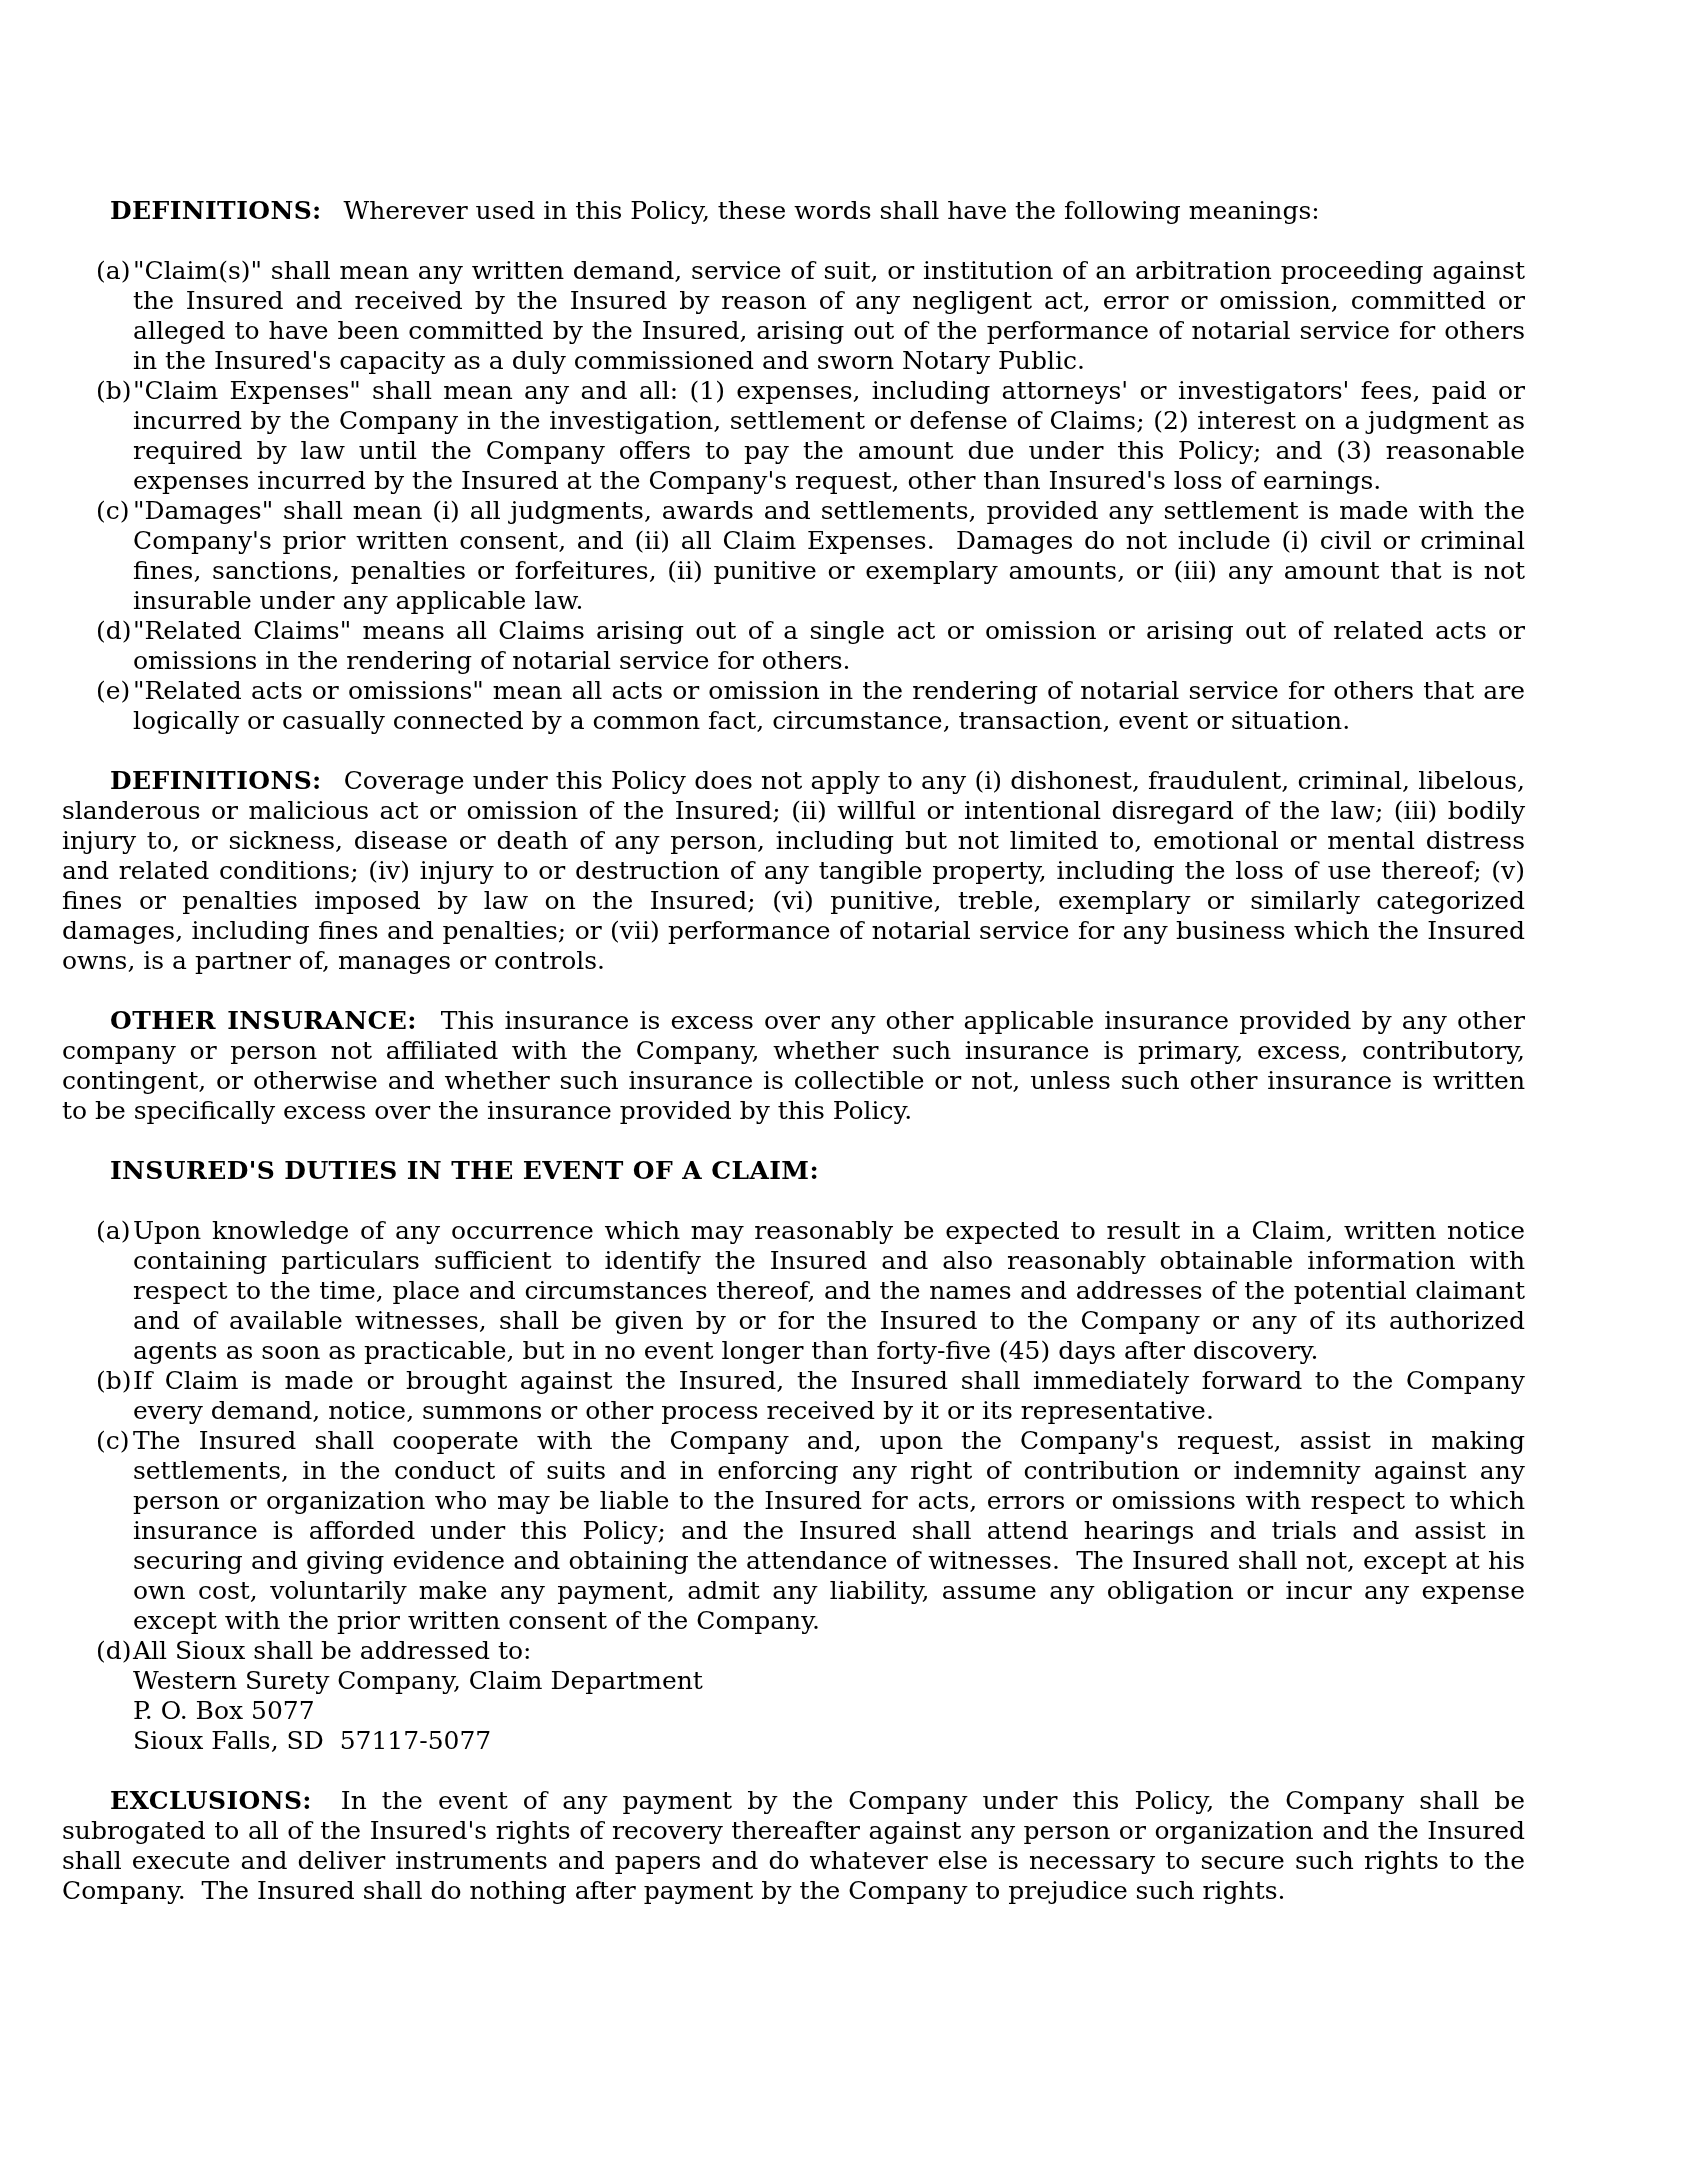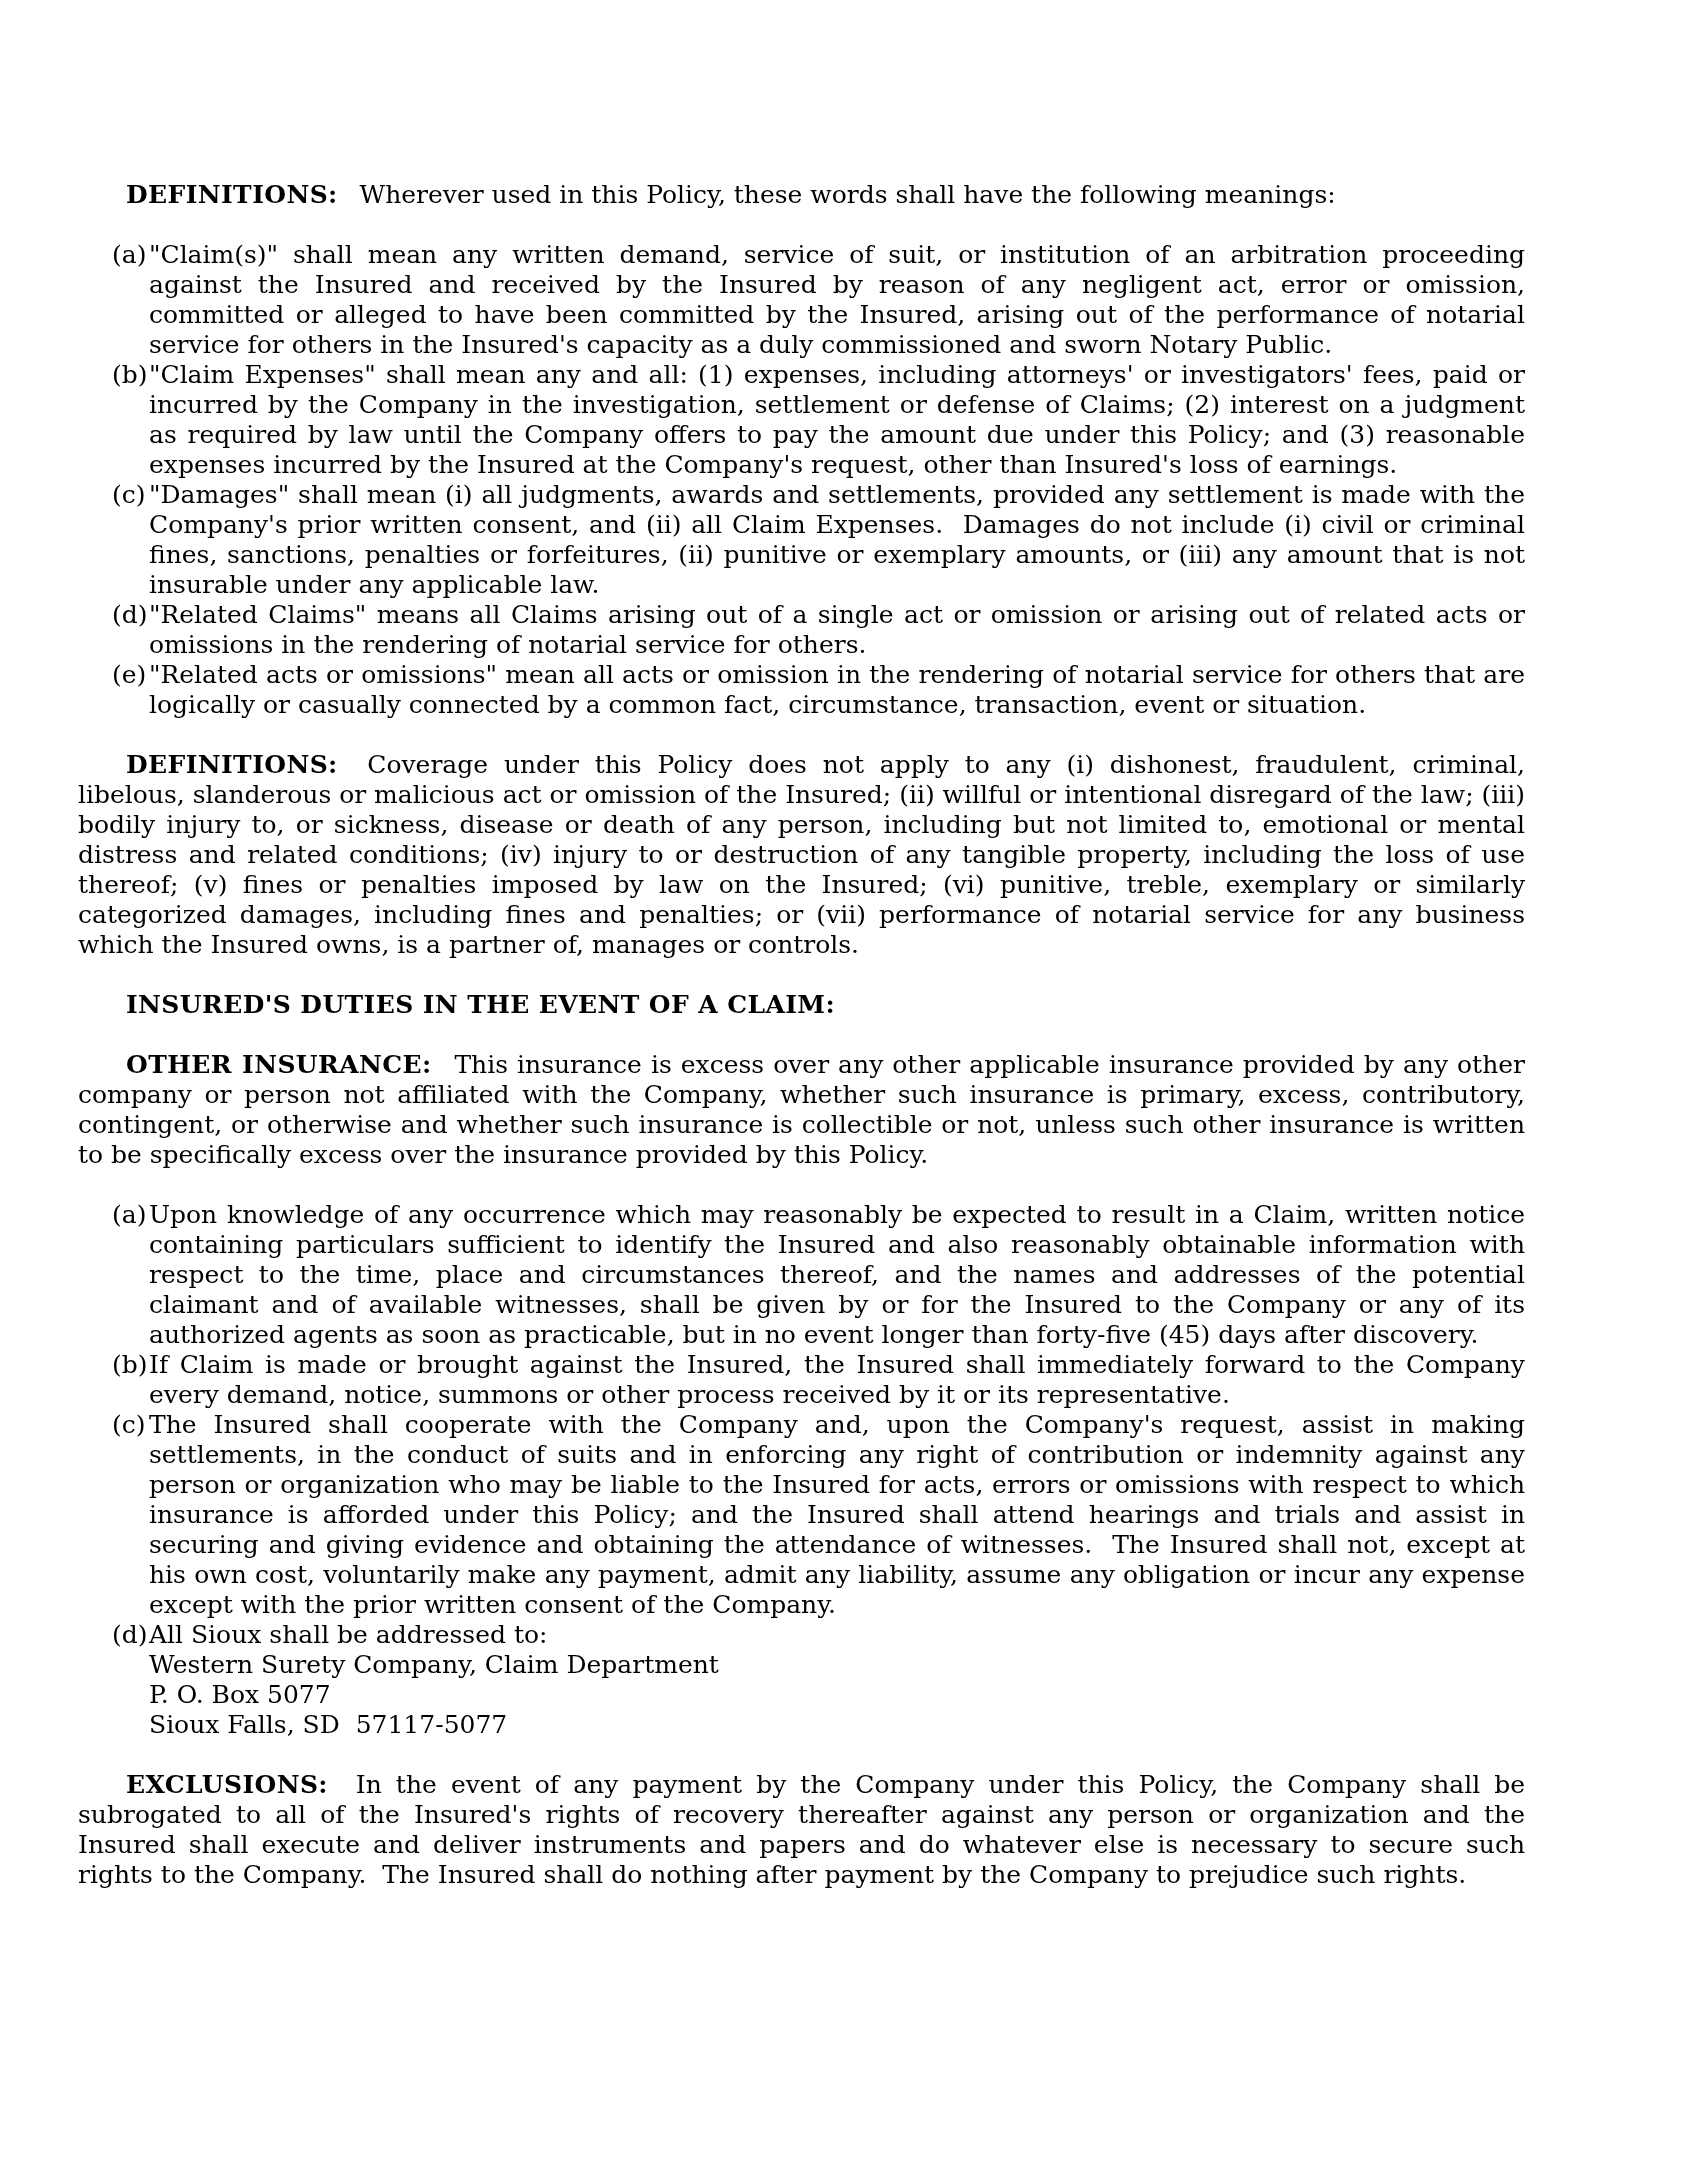--- a/index.html
+++ b/index.html
@@ -14,23 +14,23 @@
   .page {
     position: relative;
     width: 1683px;
     height: 2178px;
     background: #ffffff;
     overflow: hidden;
   }
   .content {
     position: absolute;
     left: 0;
-    top: 0;
+    top: 16px;
     width: 1683px;
-    padding: 180px 158px 0 78px;
+    padding: 180px 158px 0 62px;
     font-size: 25px;
     line-height: 30px;
     text-align: justify;
   }
   .sec { margin: 30px 0 0 0; }
   .sec.first { margin-top: 0; }
   .sec.indent { text-indent: 48px; }
   .head {
     font-weight: bold;
     letter-spacing: 0.4px;
@@ -88,26 +88,26 @@
         <span class="dlabel">(e)</span>
         <span>"Related acts or omissions" mean all acts or omission in the rendering of notarial service for others that are logically or casually connected by a common fact, circumstance, transaction, event or situation.</span>
       </div>
     </div>
 
     <p class="sec indent">
       <b class="head">DEFINITIONS:</b>
       <span>Coverage under this Policy does not apply to any (i) dishonest, fraudulent, criminal, libelous, slanderous or malicious act or omission of the Insured; (ii) willful or intentional disregard of the law; (iii) bodily injury to, or sickness, disease or death of any person, including but not limited to, emotional or mental distress and related conditions; (iv) injury to or destruction of any tangible property, including the loss of use thereof; (v) fines or penalties imposed by law on the Insured; (vi) punitive, treble, exemplary or similarly categorized damages, including fines and penalties; or (vii) performance of notarial service for any business which the Insured owns, is a partner of, manages or controls.</span>
     </p>
 
-    <p class="sec indent duties-head">INSURED'S DUTIES IN THE EVENT OF A CLAIM:</p>
-
     <p class="sec indent">
       <b class="head">OTHER INSURANCE:</b>
       <span>This insurance is excess over any other applicable insurance provided by any other company or person not affiliated with the Company, whether such insurance is primary, excess, contributory, contingent, or otherwise and whether such insurance is collectible or not, unless such other insurance is written to be specifically excess over the insurance provided by this Policy.</span>
     </p>
+
+    <p class="sec indent duties-head">INSURED'S DUTIES IN THE EVENT OF A CLAIM:</p>
 
     <div class="dlist">
       <div class="ditem">
         <span class="dlabel">(a)</span>
         <span>Upon knowledge of any occurrence which may reasonably be expected to result in a Claim, written notice containing particulars sufficient to identify the Insured and also reasonably obtainable information with respect to the time, place and circumstances thereof, and the names and addresses of the potential claimant and of available witnesses, shall be given by or for the Insured to the Company or any of its authorized agents as soon as practicable, but in no event longer than forty-five (45) days after discovery.</span>
       </div>
       <div class="ditem">
         <span class="dlabel">(b)</span>
         <span>If Claim is made or brought against the Insured, the Insured shall immediately forward to the Company every demand, notice, summons or other process received by it or its representative.</span>
       </div>

